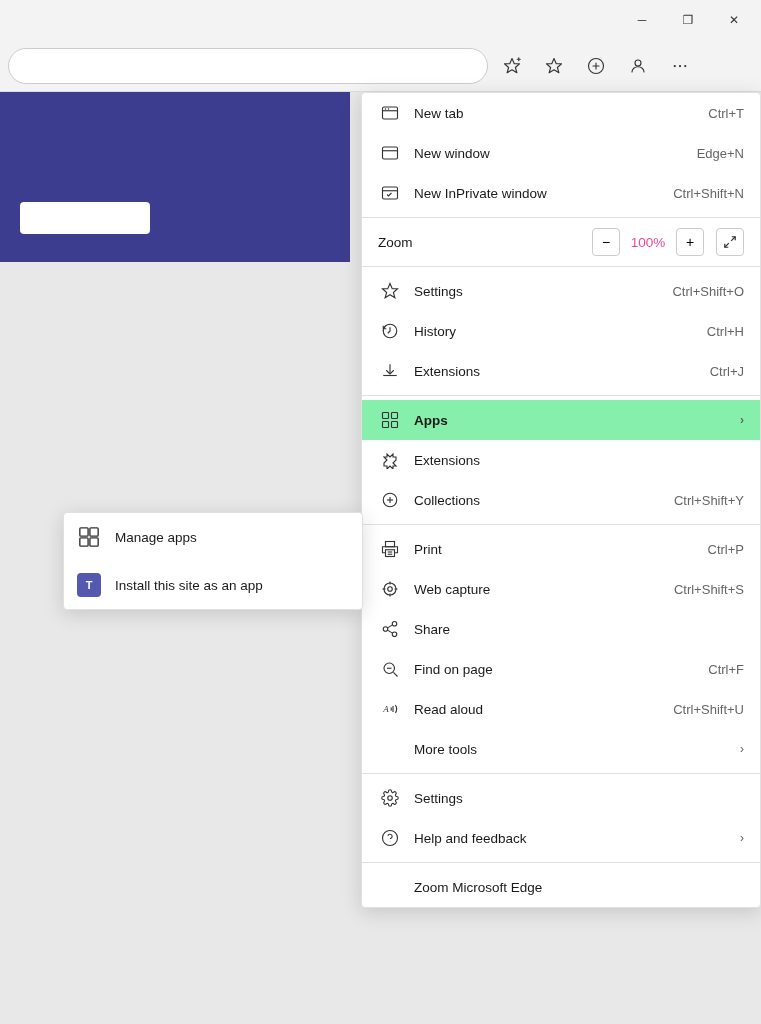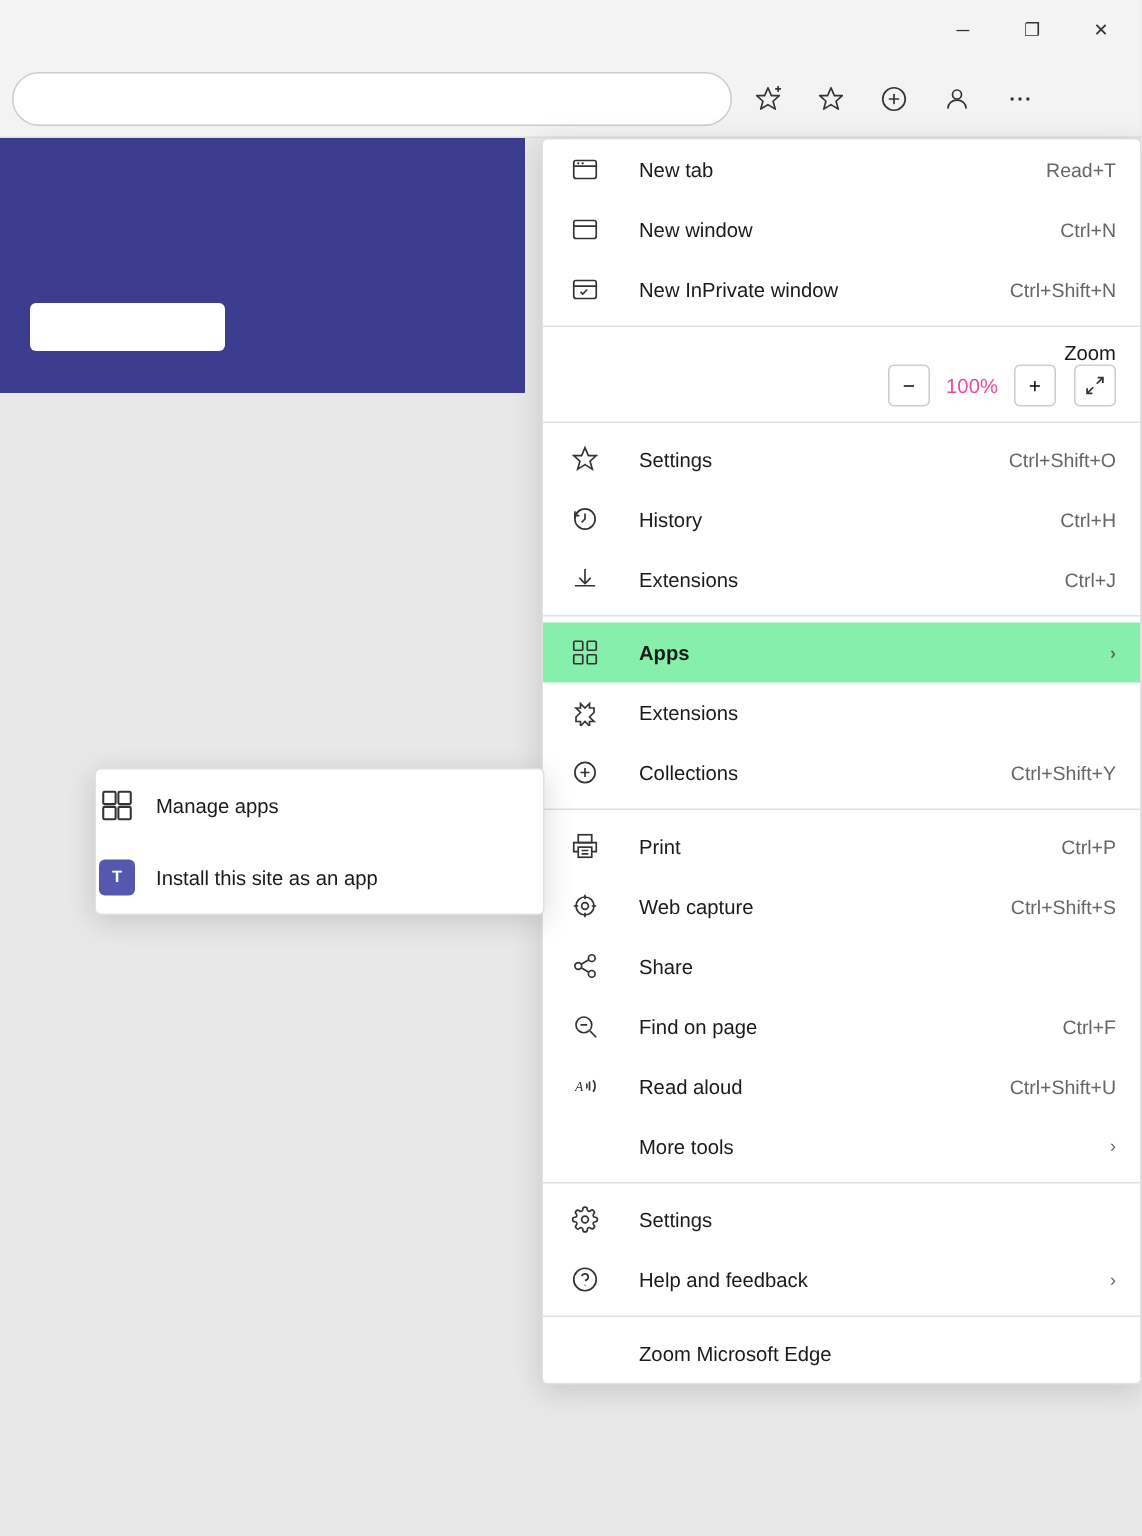--- a/index.html
+++ b/index.html
@@ -117,21 +117,20 @@
       z-index: 100;
     }
 
     .menu-item {
       display: flex;
       align-items: center;
       padding: 8px 16px;
       cursor: pointer;
       min-height: 40px;
       position: relative;
-      gap: 12px;
     }
     .menu-item.active { background: #86efac; font-weight: bold; }
 
     .menu-item-icon {
       width: 24px;
       height: 24px;
       margin-right: 12px;
       flex-shrink: 0;
       display: flex;
       align-items: center;
@@ -159,24 +158,23 @@
 
     .menu-divider {
       height: 1px;
       background: #e0e0e0;
       margin: 4px 0;
     }
 
     
     .zoom-row {
       display: flex;
-      align-items: flex-end;
+      align-items: center;
       padding: 6px 16px;
       min-height: 40px;
-      flex-direction: column;
     }
     .zoom-label {
       flex: 1;
       color: #1a1a1a;
       font-size: 13.5px;
     }
     .zoom-controls {
       display: flex;
       align-items: center;
       gap: 8px;
@@ -221,21 +219,21 @@
       width: 300px;
       background: white;
       border: 1px solid #e0e0e0;
       box-shadow: 0 4px 20px rgba(0,0,0,0.15);
       border-radius: 4px;
       z-index: 101;
     }
     .sub-flyout-item {
       display: flex;
       align-items: center;
-      padding: 10px 0;
+      padding: 10px 11px;
       cursor: pointer;
       min-height: 48px;
       text-align: center;
     }
     .sub-flyout-icon {
       width: 28px;
       height: 28px;
       margin-right: 12px;
       flex-shrink: 0;
       display: flex;
@@ -351,32 +349,32 @@
     <div class="menu-item">
       <div class="menu-item-icon">
         <svg width="18" height="18" viewBox="0 0 24 24" fill="none" stroke="#333" stroke-width="1.5">
           <rect x="2" y="4" width="20" height="16" rx="2"></rect>
           <path d="M2 9h20"></path>
           <circle cx="6" cy="6.5" r="1" fill="#333" stroke="none"></circle>
           <circle cx="10" cy="6.5" r="1" fill="#333" stroke="none"></circle>
         </svg>
       </div>
       <span class="menu-item-label">New tab</span>
-      <span class="menu-item-shortcut">Read+T</span>
+      <span class="menu-item-shortcut">Ctrl+T</span>
     </div>
 
     <div class="menu-item">
       <div class="menu-item-icon">
         <svg width="18" height="18" viewBox="0 0 24 24" fill="none" stroke="#333" stroke-width="1.5">
           <rect x="2" y="4" width="20" height="16" rx="2"></rect>
           <path d="M2 9h20"></path>
         </svg>
       </div>
       <span class="menu-item-label">New window</span>
-      <span class="menu-item-shortcut">Ctrl+N</span>
+      <span class="menu-item-shortcut">Edge+N</span>
     </div>
 
     <div class="menu-item">
       <div class="menu-item-icon">
         <svg width="18" height="18" viewBox="0 0 24 24" fill="none" stroke="#333" stroke-width="1.5">
           <rect x="2" y="4" width="20" height="16" rx="2"></rect>
           <path d="M2 9h20"></path>
           <path d="M8 14l2 2 4-4"></path>
         </svg>
       </div>

